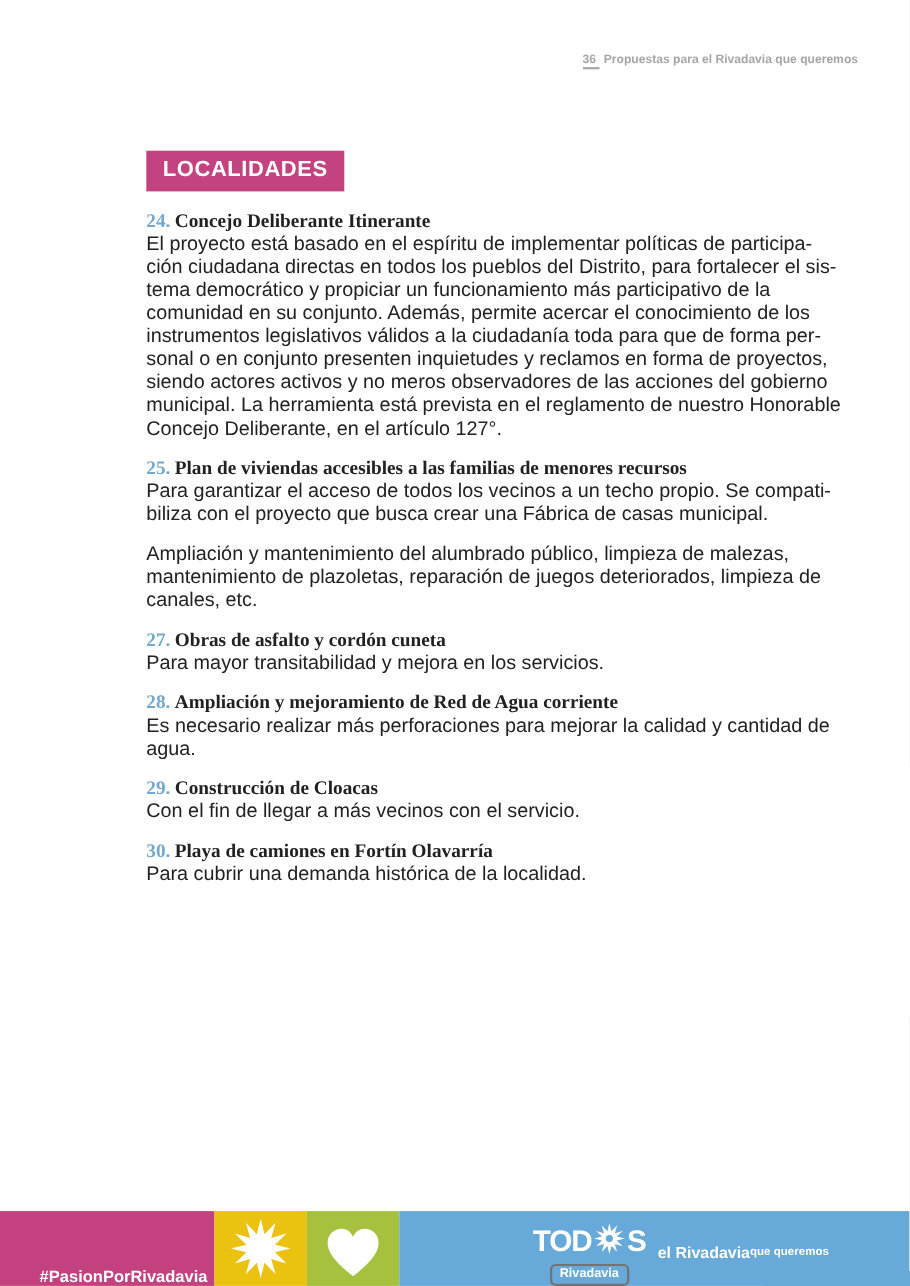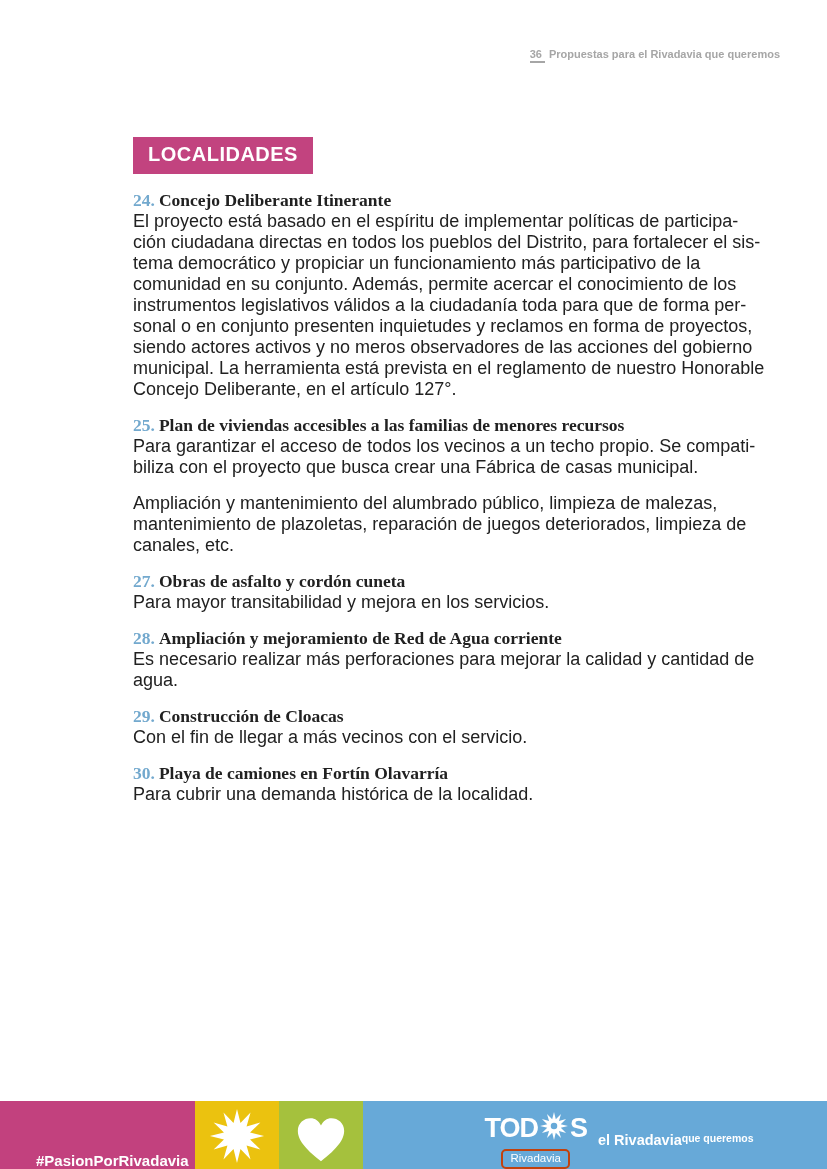--- a/index.html
+++ b/index.html
@@ -91,25 +91,25 @@
   .f-green  { width: 84px; background: var(--f-green, #a5c13d); }
   .f-blue   { flex: 1; background: var(--f-blue, #67a9d8); }
 
   
   .logo { display: flex; align-items: center; gap: 11px; margin-left: 48px; }
   .logo-left { display: flex; flex-direction: column; align-items: center; }
   .logo-word { display: flex; align-items: center; color: #fff; font-weight: bold; font-size: 27px; letter-spacing: -1px; line-height: 27px; }
   .logo-sun { margin: 0 1px; }
   .logo-badge {
     margin-top: 3px;
-    border: 2px solid #c2410c;
+    border: 2px solid #737373;
     border-radius: 5px;
     color: #ffffff;
     font-size: 11.5px;
-    font-weight: normal;
+    font-weight: bold;
     padding: 0px 7px 1px 7px;
     line-height: 15px;
   }
   .logo-right { display: flex; flex-direction: row; color: #fff; }
   .logo-tag1 { font-size: 14.5px; font-weight: bold; line-height: 15px; }
   .logo-tag2 { font-size: 10.5px; font-weight: bold; line-height: 11px; }
 </style>
 </head>
 <body>
 

